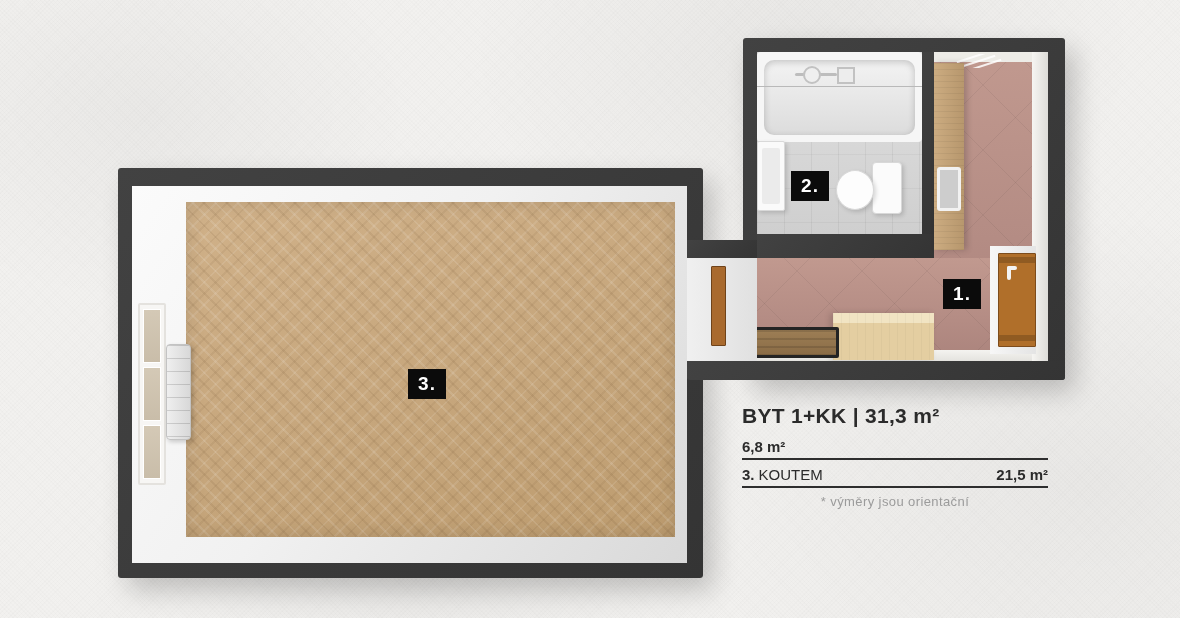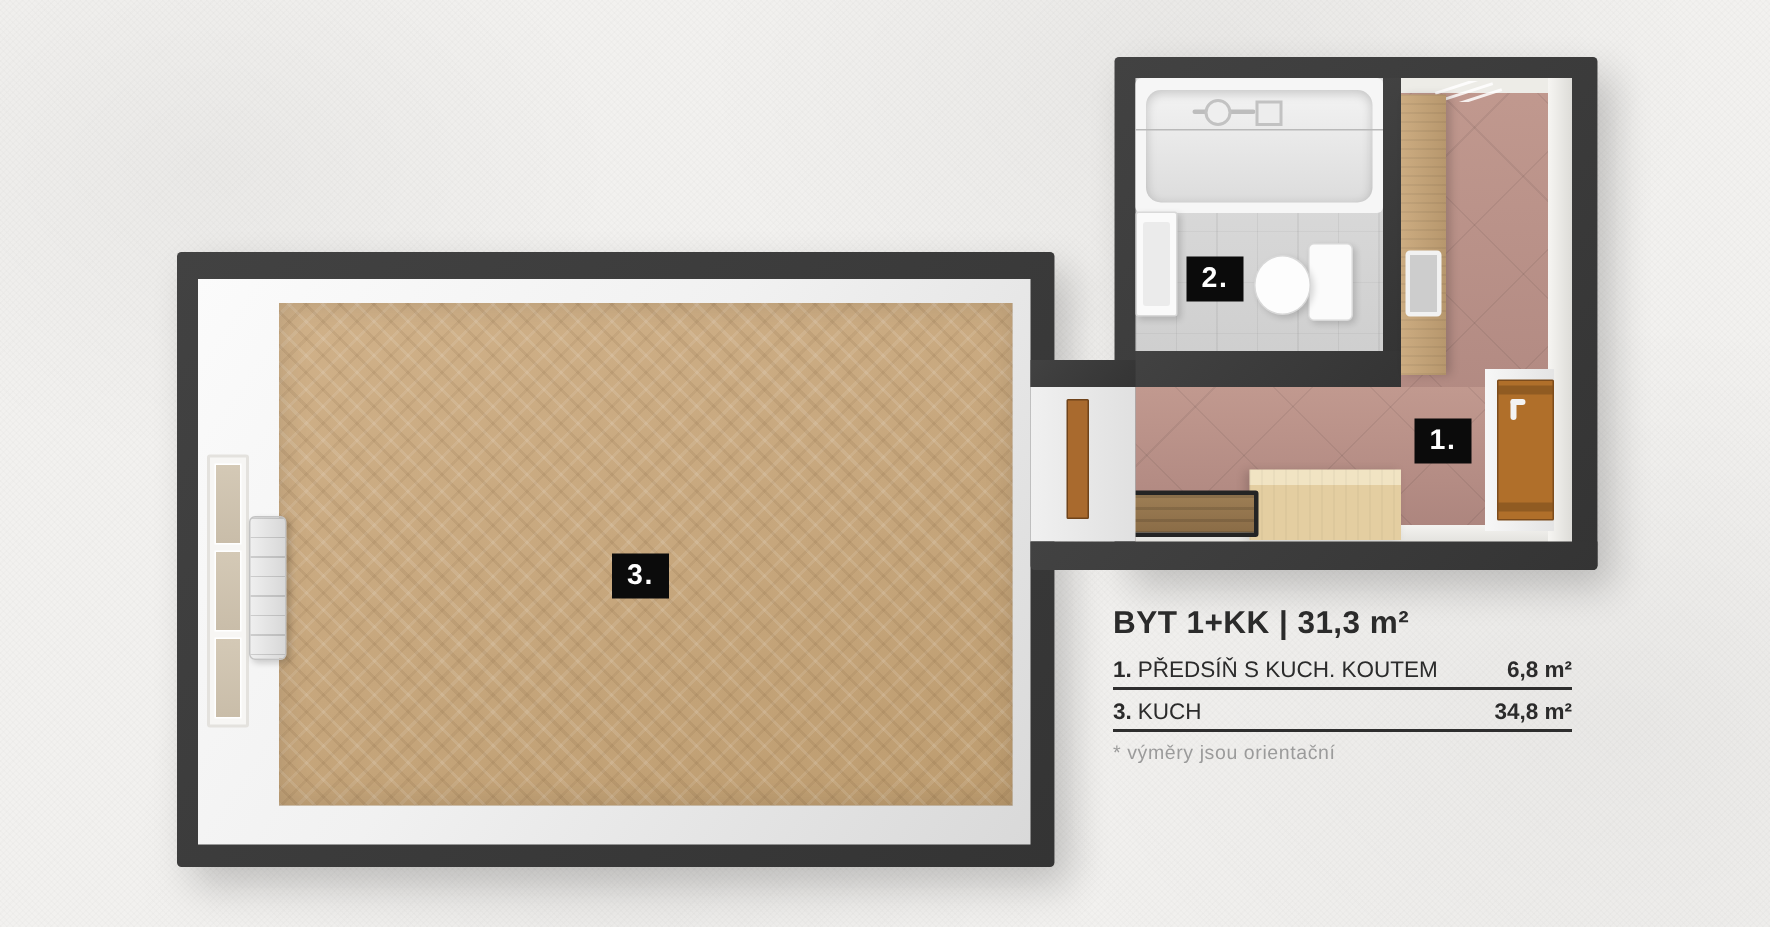--- a/index.html
+++ b/index.html
@@ -104,21 +104,21 @@
   .label-1{left:943px;top:279px;}
   .label-2{left:791px;top:171px;}
   .label-3{left:408px;top:369px;}
   
   .legend{left:742px;top:404px;width:306px;color:#2b2b2b;}
   .legend-title{font-size:21px;font-weight:bold;letter-spacing:0.3px;margin-bottom:8px;}
   .legend-row{display:flex;justify-content:space-between;align-items:flex-end;
     border-bottom:2px solid #2e2e2e;padding:2px 0 3px 0;margin-bottom:4px;font-size:15px;}
   .legend-room .num{font-weight:bold;margin-right:4px;}
   .legend-area{font-weight:bold;}
-  .legend-note{margin-top:6px;font-size:13px;color:#9b9b9b;letter-spacing:0.4px;}
+  .legend-note{margin-top:6px;font-size:13px;color:#9b9b9b;letter-spacing:0.4px;text-align:center;}
 </style>
 </head>
 <body>
 
 <div class="canvas">
 
   <div class="abs wall wall-main"></div>
   <div class="abs inner-main"></div>
   <div class="abs floor-parquet"></div>
   <div class="abs window">
@@ -174,27 +174,24 @@
   <div class="abs passage-door"></div>
   <div class="abs wall wall-hall-bottom"></div>
 
   <div class="abs room-label label-1">1.</div>
   <div class="abs room-label label-2">2.</div>
   <div class="abs room-label label-3">3.</div>
 
   <div class="abs legend">
     <div class="legend-title">BYT 1+KK | 31,3 m²</div>
     <div class="legend-row">
-      <div class="legend-room">
-        <span class="num">1.</span><span>PŘEDSÍŇ S KUCH. KOUTEM</span>
-      </div>
       <div class="legend-area">6,8 m²</div>
     </div>
     <div class="legend-row">
       <div class="legend-room">
-        <span class="num">3.</span><span>KUCH</span>
+        <span class="num">3.</span><span>KOUTEM</span>
       </div>
-      <div class="legend-area">34,8 m²</div>
+      <div class="legend-area">21,5 m²</div>
     </div>
     <div class="legend-note">* výměry jsou orientační</div>
   </div>
 
 </div>
 
 </body></html>

